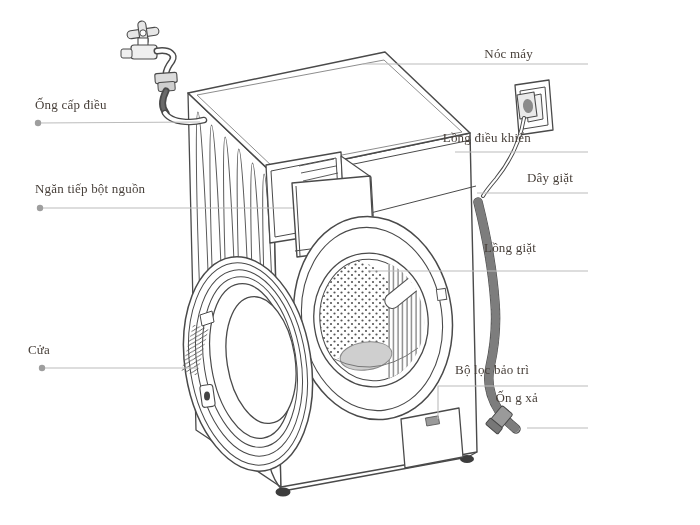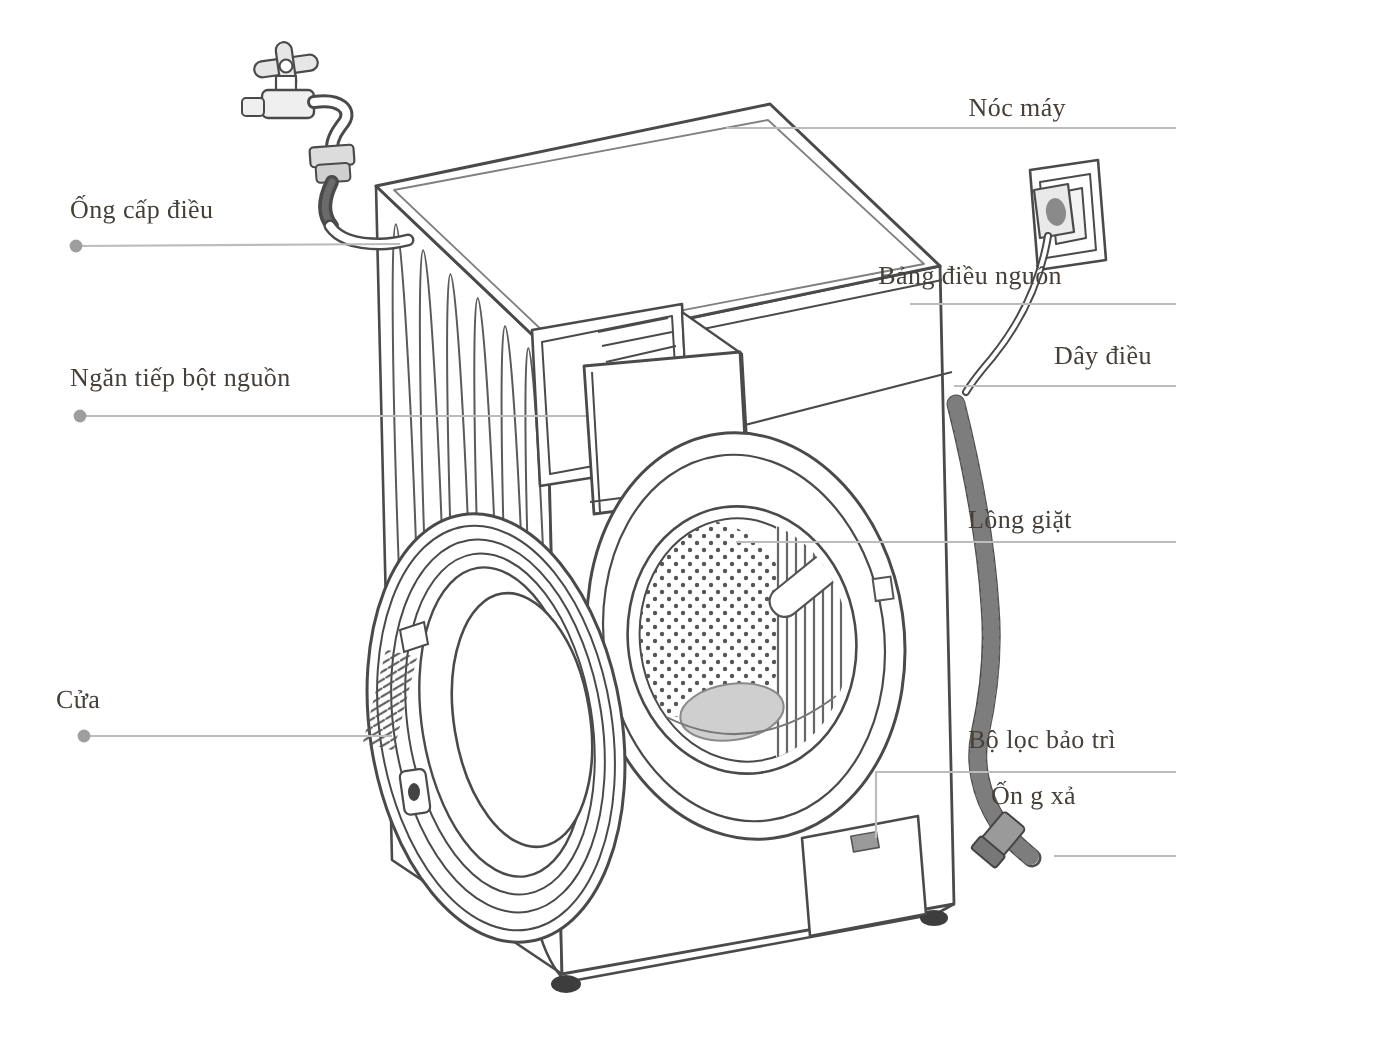--- a/index.html
+++ b/index.html
@@ -193,19 +193,19 @@
         <line x1="527" y1="428" x2="646" y2="428"></line>
           <circle cx="646" cy="428" r="3.2" stroke="none"></circle>
       </g>
     </g>
   </svg>
 
   <div class="lbl" style="right:55px;top:46px">Nóc máy</div>
   <div class="lbl" style="left:35px;top:97px">Ống cấp điều</div>
   <div class="lbl" style="left:35px;top:181px">Ngăn tiếp bột nguồn</div>
   <div class="lbl" style="left:28px;top:342px">Cửa</div>
-  <div class="lbl" style="right:57px;top:130px">Bảng điều nguồn</div>
-  <div class="lbl" style="left:527px;top:170px">Dây điều</div>
-  <div class="lbl" style="right:52px;top:252px">Lồng giặt</div>
-  <div class="lbl" style="right:30px;top:362px">Bộ lọc bảo trì</div>
+  <div class="lbl" style="right:57px;top:130px">Lồng điều khiển</div>
+  <div class="lbl" style="left:527px;top:170px">Dây giặt</div>
+  <div class="lbl" style="right:52px;top:240px">Lồng giặt</div>
+  <div class="lbl" style="right:59px;top:362px">Bộ lọc bảo trì</div>
   <div class="lbl" style="right:50px;top:390px">Ốn g xả</div>
 
 </div>
 
 </body></html>

